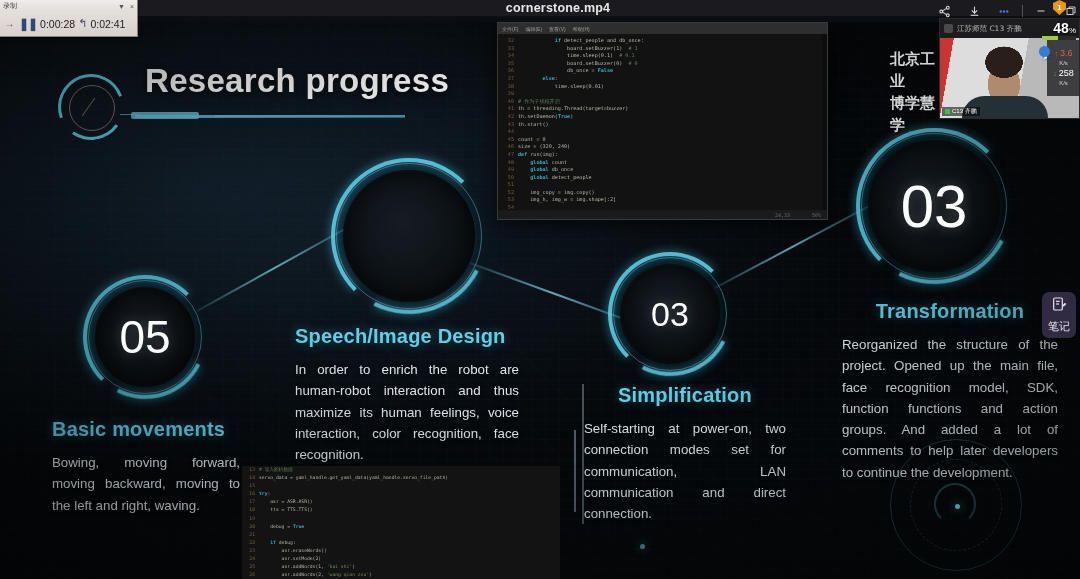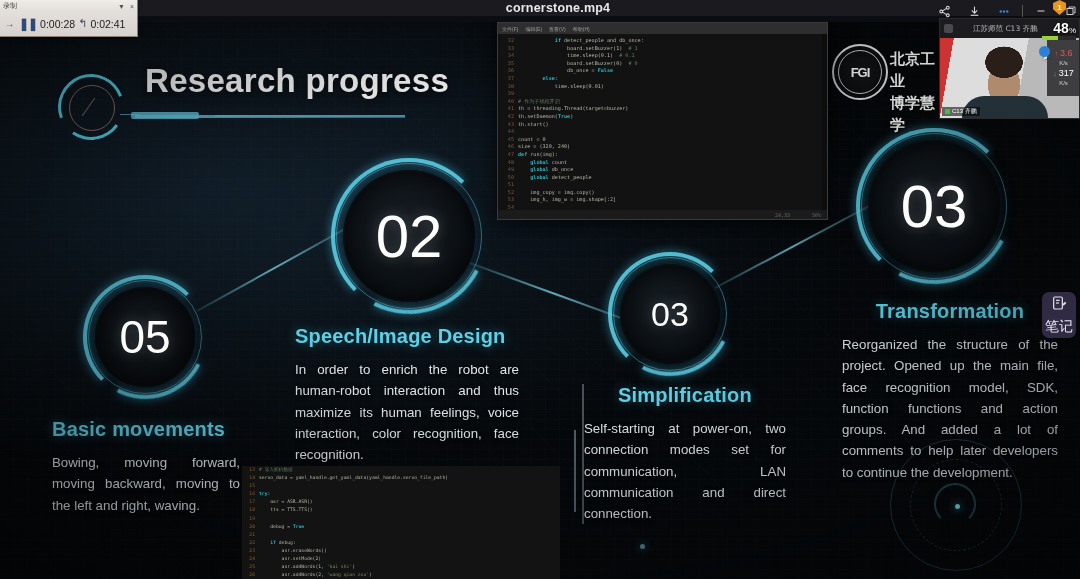--- a/index.html
+++ b/index.html
@@ -269,30 +269,30 @@
     opacity:.9; text-shadow:0 1px 3px #000;
   }
 
   
   .notes-btn {
     position:absolute; right:4px; top:270px; width:34px; height:46px;
     background: rgba(52,47,72,.92); border-radius:7px;
     display:flex; flex-direction:column; align-items:center; justify-content:center; gap:3px;
     color:#e5e2f0; z-index:30;
   }
-  .notes-btn .lbl { font-size:14px; font-family:Liberation Serif, serif; }
+  .notes-btn .lbl { font-size:11px; font-family:Liberation Serif, serif; }
 
   
   .cam {
     position:absolute; right:0; top:18px; width:139px; height:99px; z-index:50;
     background:#101010; border:1px solid #2a2a2a;
     overflow:hidden;
   }
   .cam-head {
-    height:19px; background:#1c1c1e; display:flex; align-items:center; gap:20px; padding:0 4px;
+    height:19px; background:#1c1c1e; display:flex; align-items:center; gap:4px; padding:0 4px;
     color:#cfcfcf; font-size:7.5px;
   }
   .cam-head .av { width:9px; height:9px; border-radius:2px; background:#4a4a4e; flex:none;}
   .cam-head .nm { font-family:"DejaVu Sans", sans-serif; opacity:.85; white-space:nowrap; overflow:hidden;}
   .cam-video {
     position:relative; height:80px;
     background: linear-gradient(100deg,#c33 0 9%, #ddd 9% 58%, #b9b9b9 58% 100%);
     overflow:hidden;
   }
   .cam-person {
@@ -393,21 +393,20 @@
     <div class="connector" style="left:197px; top:288px; width:178px; transform: rotate(-29deg);"></div>
     <div class="connector" style="left:470px; top:240px; width:180px; transform: rotate(20deg);"></div>
     <div class="connector" style="left:715px; top:265px; width:178px; transform: rotate(-28deg);"></div>
 
     <div class="badge" id="badge1">
       <div class="arc2"></div>
       <span class="num">05</span>
     </div>
     <div class="badge" id="badge2">
       <div class="arc2"></div>
-      <span class="num">02</span>
     </div>
     <div class="badge" id="badge3">
       <div class="arc2"></div>
       <span class="num">03</span>
     </div>
     <div class="badge" id="badge4">
       <div class="arc2"></div>
       <span class="num">03</span>
     </div>
 
@@ -433,23 +432,20 @@
     </div>
 
     <div class="hud-br"></div>
     <div class="hud-br2"></div>
     <div class="hud-br3"></div>
     <div class="glowdot" style="right:120px; bottom:70px;"></div>
     <div class="glowdot" style="left:640px; bottom:30px; opacity:.6;"></div>
 
     <div class="vignette"></div>
 
-    <div class="seal">
-      <span>FGI</span>
-    </div>
     <div class="seal-cn">
       <div>北京工业</div>
       <div>博学慧学</div>
     </div>
 
     <div class="codewin">
       <div class="codewin-menu">
         <span>文件(F)</span>
         <span>编辑(E)</span>
         <span>查看(V)</span>
@@ -600,21 +596,21 @@
 
   <div class="net">
     <div class="net-globe"></div>
     <div class="row">
       <span class="arrow up">↑</span>
       <span class="v up">3.6</span>
     </div>
     <div class="u">K/s</div>
     <div class="row">
       <span class="arrow down">↓</span>
-      <span class="v">317</span>
+      <span class="v">258</span>
     </div>
     <div class="u">K/s</div>
   </div>
 
   <div class="bat-shield">
     <span>1</span>
   </div>
   <div class="battery">
     <span>48</span><span class="pc">%</span>
   </div>

